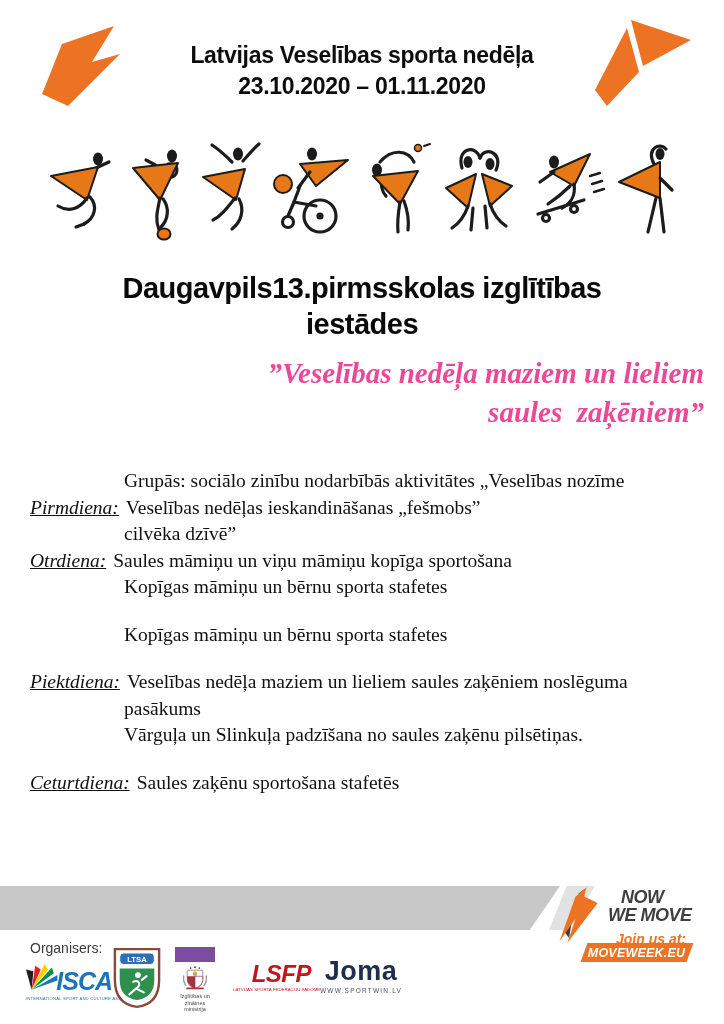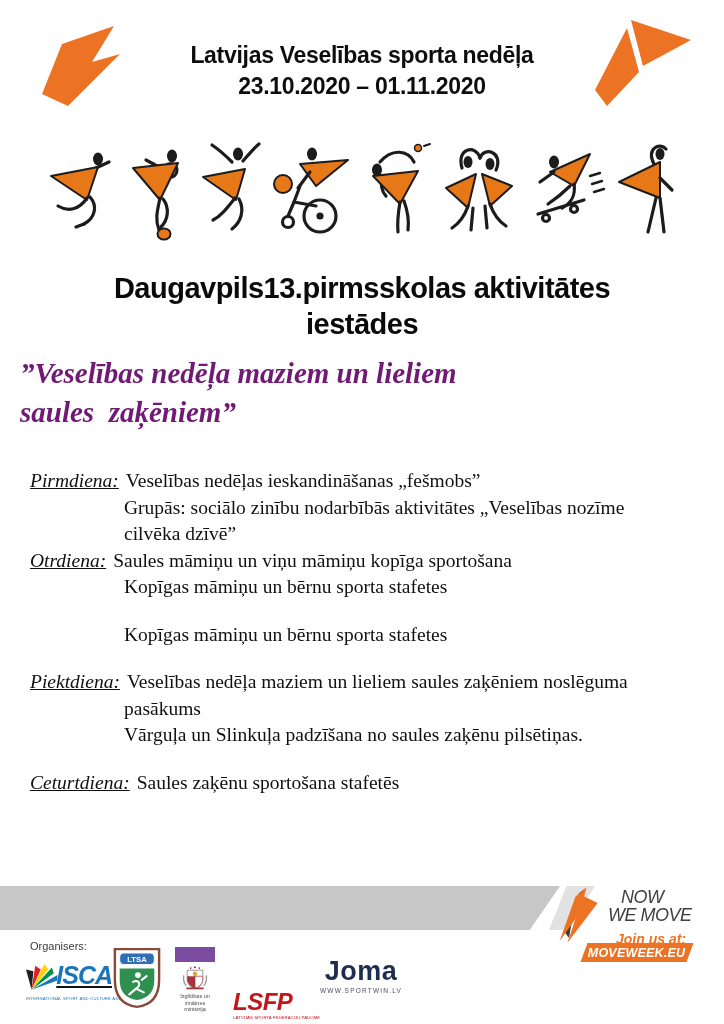--- a/index.html
+++ b/index.html
@@ -23,23 +23,23 @@
     display:flex; justify-content:center; align-items:flex-end; gap:8px;
   }
   .fig { flex:0 0 auto; }
 
   
   .heading {
     position:absolute; top:270px; left:20px; right:20px; text-align:center;
     font-weight:bold; font-size:29px; line-height:36px; letter-spacing:-0.5px; color:#0a0a0a;
   }
   .subtitle {
-    position:absolute; top:354px; left:20px; right:20px; text-align:left;
+    position:absolute; top:354px; left:20px; right:20px; text-align:right;
     font-family:"Liberation Serif", serif; font-style:italic; font-weight:bold;
-    font-size:29px; line-height:39px; color:#701a75;
+    font-size:29px; line-height:39px; color:#ec4899;
   }
   .subtitle .line { white-space:pre; }
 
   
   .schedule {
     position:absolute; top:468px; left:30px; width:686px;
     font-family:"Liberation Serif", serif; font-size:19.5px; line-height:26.5px; color:#101010;
   }
   .entry.gap { margin-top:21px; }
   .line { white-space:nowrap; }
@@ -53,52 +53,52 @@
   }
   .stripe-light {
     position:absolute; top:886px; left:549px; width:46px; height:44px;
     background:#e2e2e3; clip-path:polygon(38% 0, 100% 0, 40% 100%, 0 100%);
   }
 
   
   .nwm { position:absolute; left:550px; top:872px; width:172px; height:104px; }
   .nwm-arrow { position:absolute; left:2px; top:12px; }
   .nwm-text {
-    position:absolute; left:58px; top:16px; font-style:italic; font-weight:normal;
+    position:absolute; left:58px; top:16px; font-style:italic; font-weight:bold;
     color:#3f3f41; font-size:18px; line-height:18px; letter-spacing:-0.5px;
   }
   .nwm-text .l1 { margin-left:13px; }
   .nwm-join {
     position:absolute; left:40px; top:59px; width:122px; text-align:center;
     color:#ec7323; font-size:14px; font-weight:bold; font-style:italic;
   }
   .nwm-banner {
     position:absolute; left:34px; top:71px; width:106px; height:19px; background:#ec7323;
     transform:skewX(-20deg); display:flex; align-items:center; justify-content:center;
   }
   .nwm-banner span {
     transform:skewX(20deg); font-style:italic; font-weight:bold;
     color:#ffffff; font-size:12.5px; letter-spacing:0.2px;
   }
 
   
-  .organisers-label { position:absolute; left:30px; top:940px; font-size:11px; color:#3a3a3a; }
+  .organisers-label { position:absolute; left:30px; top:940px; font-size:14px; color:#3a3a3a; }
   .isca { position:absolute; left:26px; top:956px; width:86px; }
-  .isca-row { display:flex; align-items:center;text-decoration:underline; }
+  .isca-row { display:flex; align-items:flex-end; }
   .isca-word {
     font-style:italic; font-weight:bold; font-size:25px; line-height:25px;
     color:#1b75bb; letter-spacing:-1px; margin-left:-3px;
   }
   .isca-caption { font-size:4.2px; letter-spacing:0.2px; color:#1b75bb; margin-top:1.5px; white-space:nowrap; }
   .ltsa { position:absolute; left:112px; top:946px; }
   .ministry { position:absolute; left:170px; top:947px; width:50px; text-align:center; }
   .ministry-bar { width:40px; height:15px; background:#7c4ca0; margin:0 auto; }
   .ministry-coat { margin:3px auto 0; }
   .ministry-caption { font-size:5.5px; line-height:6.5px; color:#4a4a4a; margin-top:2px; }
-  .lsfp { position:absolute; left:233px; top:962px; width:78px; text-align:left;margin-top:28px; }
+  .lsfp { position:absolute; left:233px; top:962px; width:78px; text-align:right; }
   .lsfp-word { font-style:italic; font-weight:bold; font-size:24px; line-height:24px; color:#c3161c; letter-spacing:-0.5px; }
   .lsfp-caption { font-size:4.4px; color:#c3161c; margin-top:1px; white-space:nowrap; }
   .joma { position:absolute; left:318px; top:958px; width:86px; text-align:center; }
   .joma-word { font-weight:bold; font-size:27px; line-height:27px; color:#1e2d50; letter-spacing:0.5px;text-align:center; }
   .joma-caption { font-size:6.5px; letter-spacing:1.2px; color:#455066; margin-top:2px; }
 </style>
 </head>
 <body>
 
 <div class="page">
@@ -195,32 +195,32 @@
       <ellipse cx="46" cy="12" rx="4.5" ry="6" fill="#1c1c1c" stroke="none"></ellipse>
       <path d="M40,22 C32,6 46,0 52,7"></path>
       <polygon points="5,40 46,20 46,56" fill="#e77817" stroke-width="2"></polygon>
       <path d="M42,56 L34,90"></path>
       <path d="M46,56 L50,90"></path>
       <path d="M46,36 L58,48"></path>
     </svg>
   </div>
 
   <div class="heading">
-    <div>Daugavpils13.pirmsskolas aktivitātes</div>
+    <div>Daugavpils13.pirmsskolas izglītības</div>
     <div>iestādes</div>
   </div>
   <div class="subtitle">
     <div class="line">”Veselības nedēļa maziem un lieliem</div>
     <div class="line">saules  zaķēniem”</div>
   </div>
 
   <section class="schedule">
     <div class="entry">
+      <div class="line cont">Grupās: sociālo zinību nodarbībās aktivitātes „Veselības nozīme</div>
       <div class="line"><span class="day">Pirmdiena:</span><span>Veselības nedēļas ieskandināšanas „fešmobs”</span></div>
-      <div class="line cont">Grupās: sociālo zinību nodarbībās aktivitātes „Veselības nozīme</div>
       <div class="line cont">cilvēka dzīvē”</div>
     </div>
     <div class="entry">
       <div class="line"><span class="day">Otrdiena:</span><span>Saules māmiņu un viņu māmiņu kopīga sportošana</span></div>
       <div class="line cont">Kopīgas māmiņu un bērnu sporta stafetes</div>
     </div>
     <div class="entry gap">
       <div class="line cont">Kopīgas māmiņu un bērnu sporta stafetes</div>
     </div>
     <div class="entry gap">

